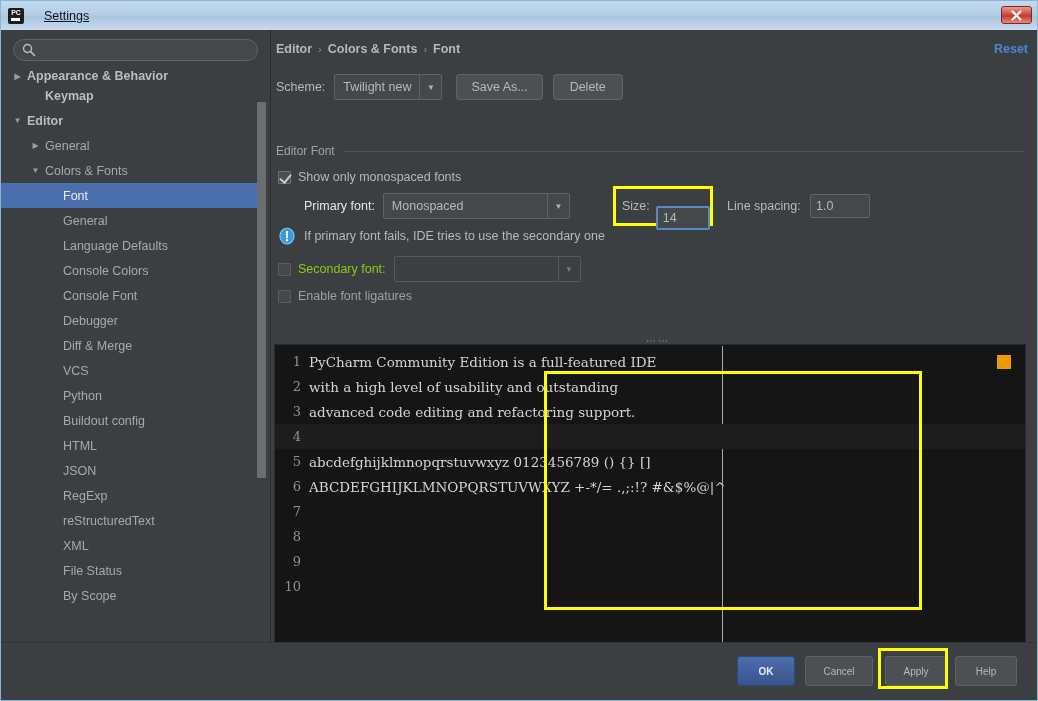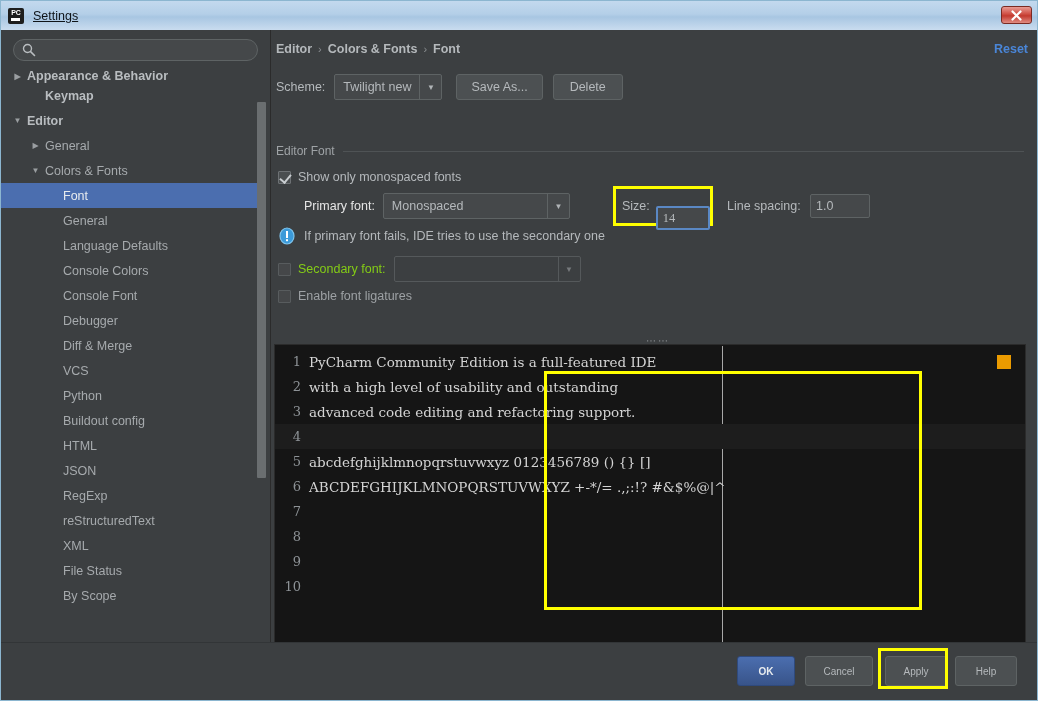--- a/index.html
+++ b/index.html
@@ -38,21 +38,21 @@
     font-size: 7px; color: #fff; text-align: center;
     font-family: "Liberation Sans", sans-serif; line-height: 9px;
     font-weight: bold;
   }
   #app-icon::after {
     content: "";
     position: absolute; left: 3px; bottom: 3px;
     width: 9px; height: 3px; background: #fff;
   }
   #title-text {
-    margin-left: 9px;
+    margin-left: 20px;
     font-size: 12.5px; color: #0f1419; text-decoration: underline;
   }
   #close-btn {
     position: absolute; right: 5px; top: 5px;
     width: 31px; height: 18px;
     background: linear-gradient(to bottom, #e89b94 0%, #d2564b 40%, #c33a2f 55%, #e08c82 100%);
     border: 1px solid #7a2a22;
     border-radius: 3px;
     display: flex; align-items: center; justify-content: center;
     color: #fff; font-size: 11px; font-weight: bold;
@@ -252,21 +252,21 @@
     padding-left: 6px;
   }
   #size-label { font-size: 12.5px; color: #b5b9bc; margin-right: 6px; }
   #size-input {
     width: 54px; height: 24px;
     background: #45484a;
     border: 2px solid #5a88c4;
     border-radius: 2px;
     color: #b5b9bc; font-size: 12.5px;
     padding-left: 5px; outline: none;
-    font-family: Liberation Serif, serif;
+    font-family: Liberation Sans, sans-serif;
     margin-top: 24px;
   }
 
   #ls-label {
     position: absolute; left: 455px; top: 169px;
     font-size: 12.5px; color: #b5b9bc;
   }
   #ls-input {
     position: absolute; left: 538px; top: 164px;
     width: 60px; height: 24px;

